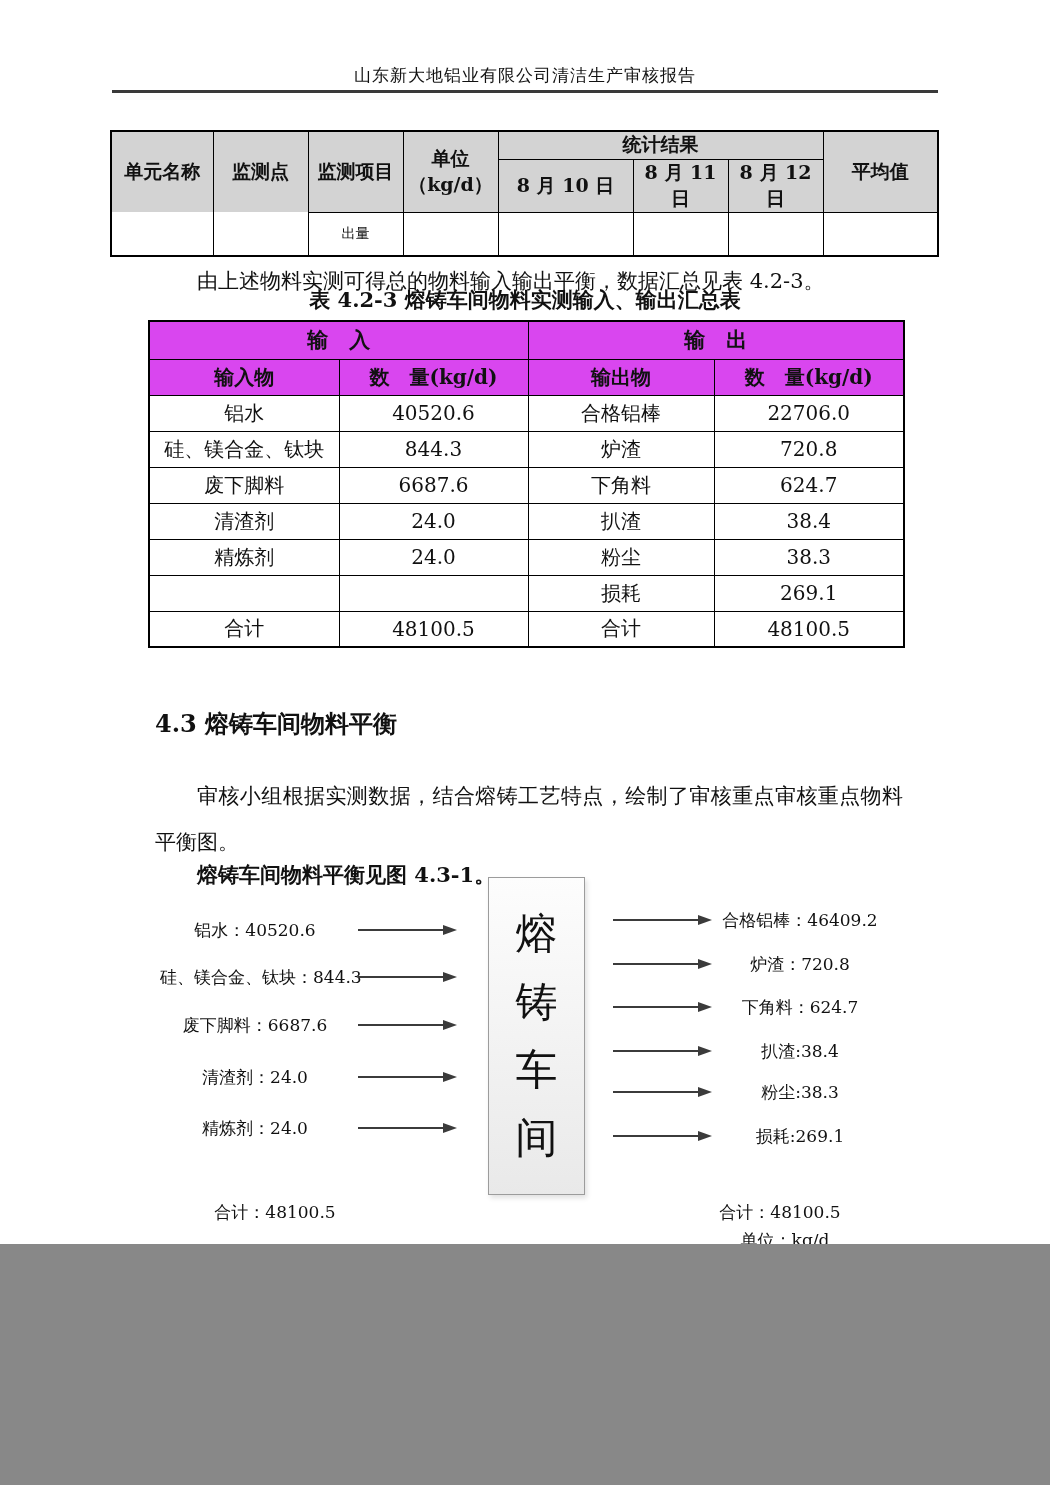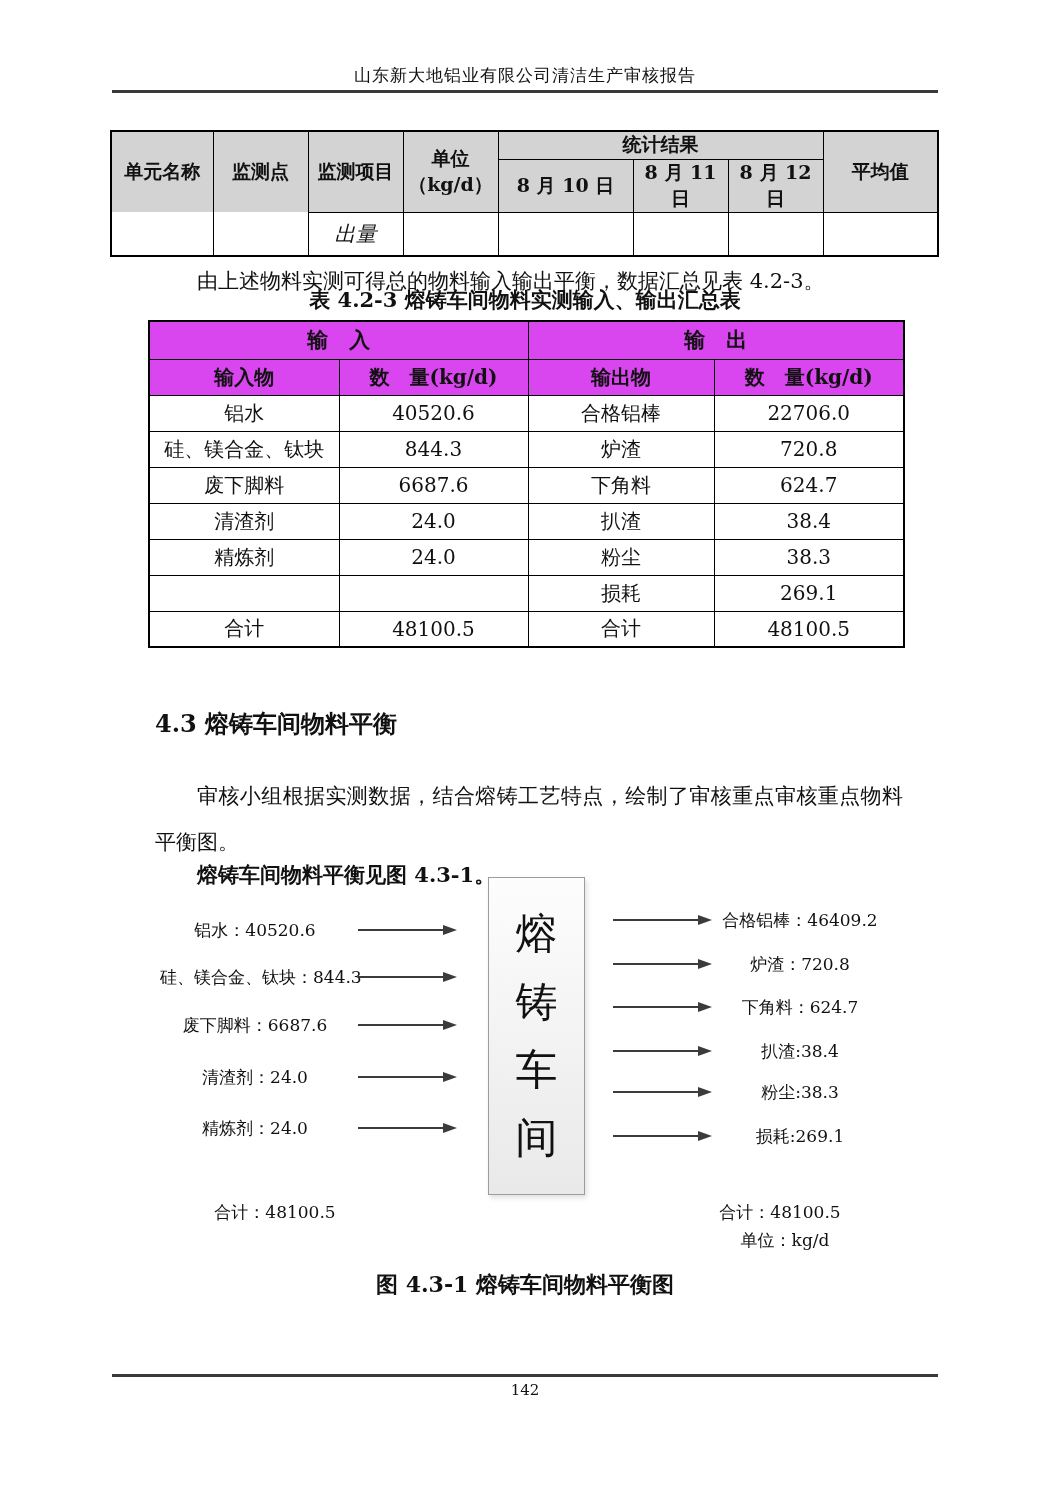--- a/index.html
+++ b/index.html
@@ -1,17 +1,17 @@
 <!DOCTYPE html>
 <html><head>
 <meta charset="utf-8">
 <style>
   html,body { margin:0; padding:0; background:#888; }
   .page {
-    position:relative; width:1050px; height:1485px; margin:0 auto;
+    position:relative; width:1050px; height:1244px; margin:0 auto;
     background:#ffffff; overflow:hidden;
     font-family:"DejaVu Serif","Liberation Serif",serif; color:#111;
   }
   
   .doc-header { position:absolute; top:64px; left:0; width:100%; text-align:center;
     font-size:17px; letter-spacing:1px; }
   .header-rule { position:absolute; top:90px; left:112px; width:826px; height:0;
     border-top:3px solid #3a3a3a; }
   .footer-rule { position:absolute; top:1374px; left:112px; width:826px; height:0;
     border-top:3px solid #3a3a3a; }
@@ -20,21 +20,21 @@
 
   
   table { border-collapse:collapse; table-layout:fixed; }
   td,th { border:1px solid #000; text-align:center; vertical-align:middle;
     padding:0; overflow:hidden; font-weight:normal; }
   .t1 { position:absolute; top:130px; left:110px; width:827px;
     border:2px solid #000; font-size:19px; }
   .t1 th { background:#d3d3d3; font-weight:bold; }
   .t1 .r1 { height:28px; }
   .t1 .r2 { height:30px; }
-  .t1 .r3 { height:44px; font-size:21px;font-style:italic; }
+  .t1 .r3 { height:44px; font-size:14px; }
   .t1 .merge { border-top-style:hidden; }
 
   .intro { position:absolute; top:246px; left:155px; width:760px;
     font-size:21px; text-indent:42px; }
 
   .t2-title { position:absolute; top:286px; left:0; width:100%; text-align:center;
     font-size:21px; font-weight:bold; }
   .t2 { position:absolute; top:320px; left:148px; width:755px;
     border:2px solid #000; font-size:20px; }
   .t2 th { background:#d946ef; font-weight:bold; }

